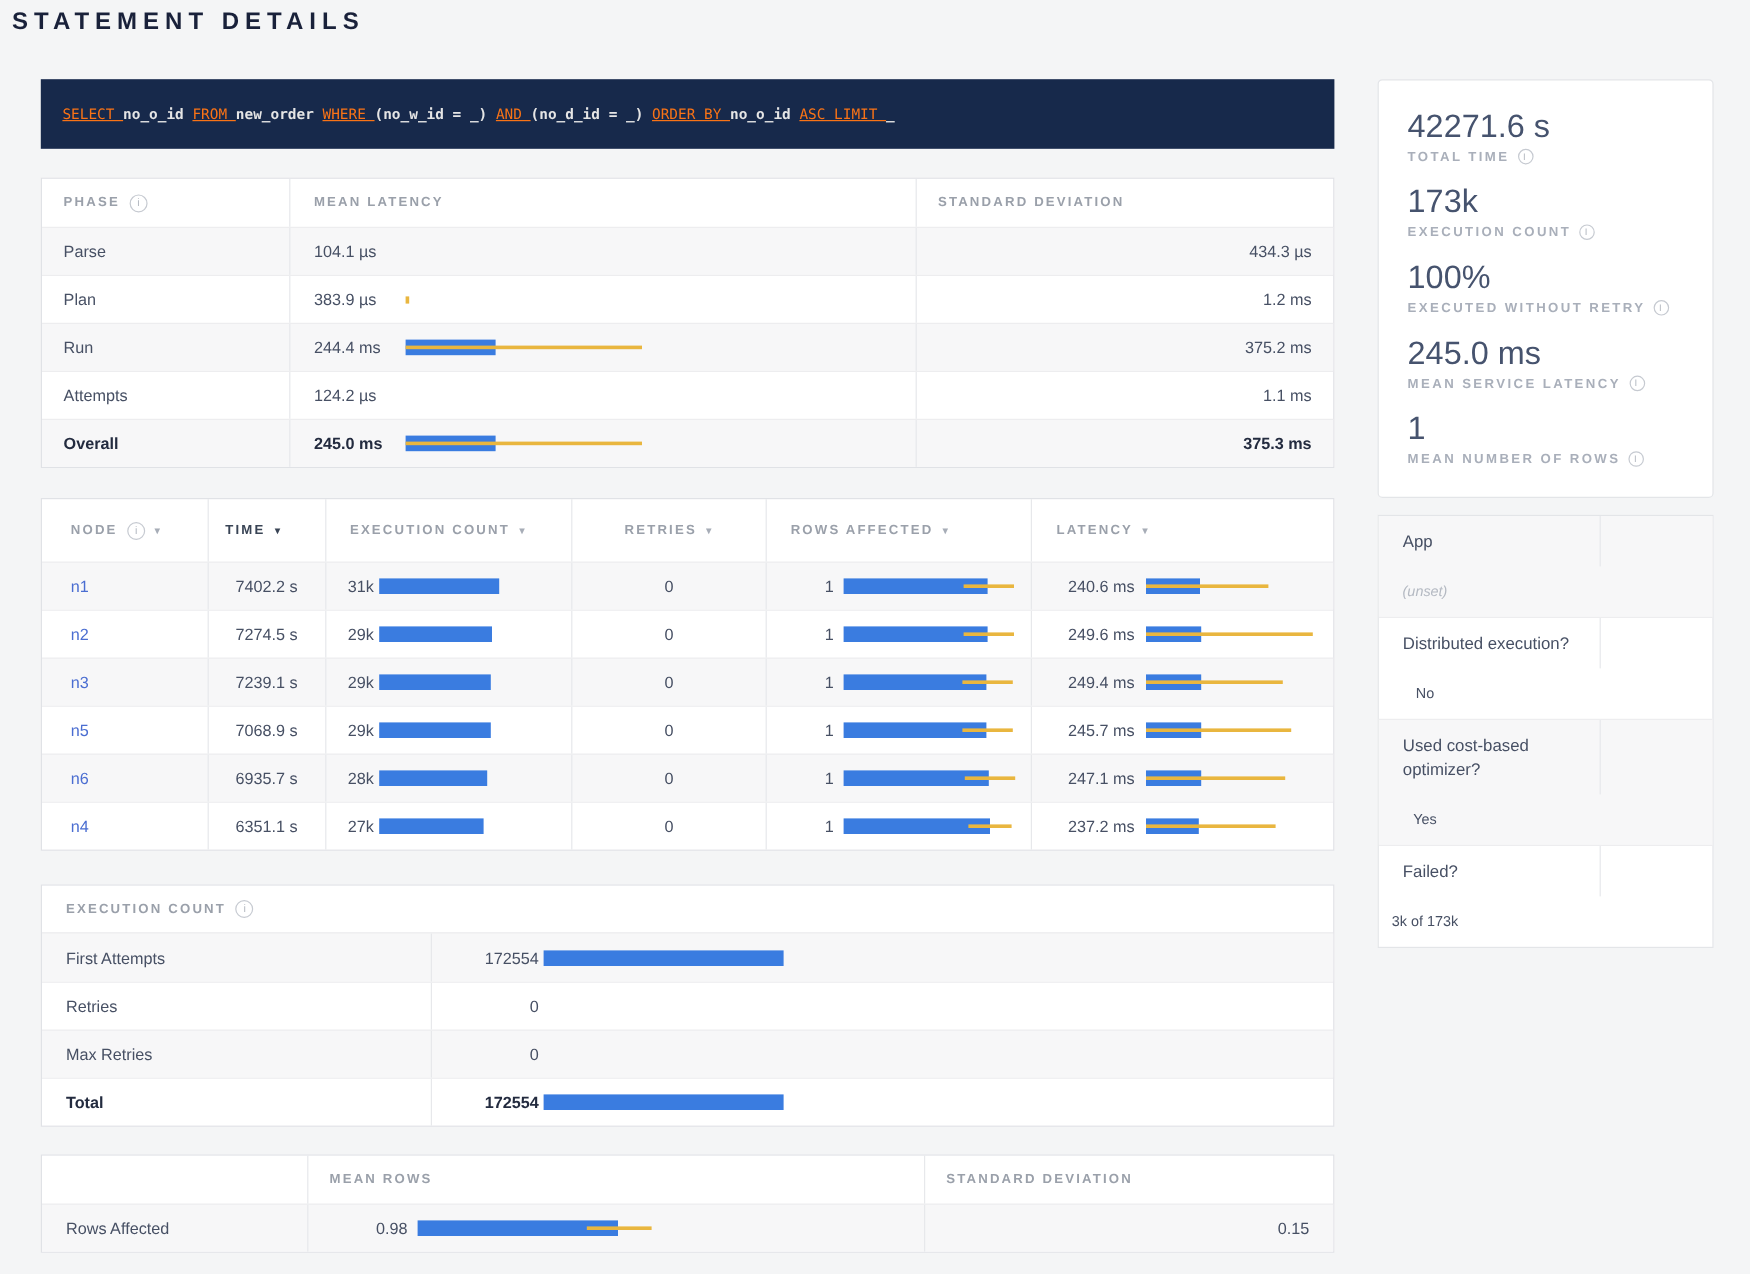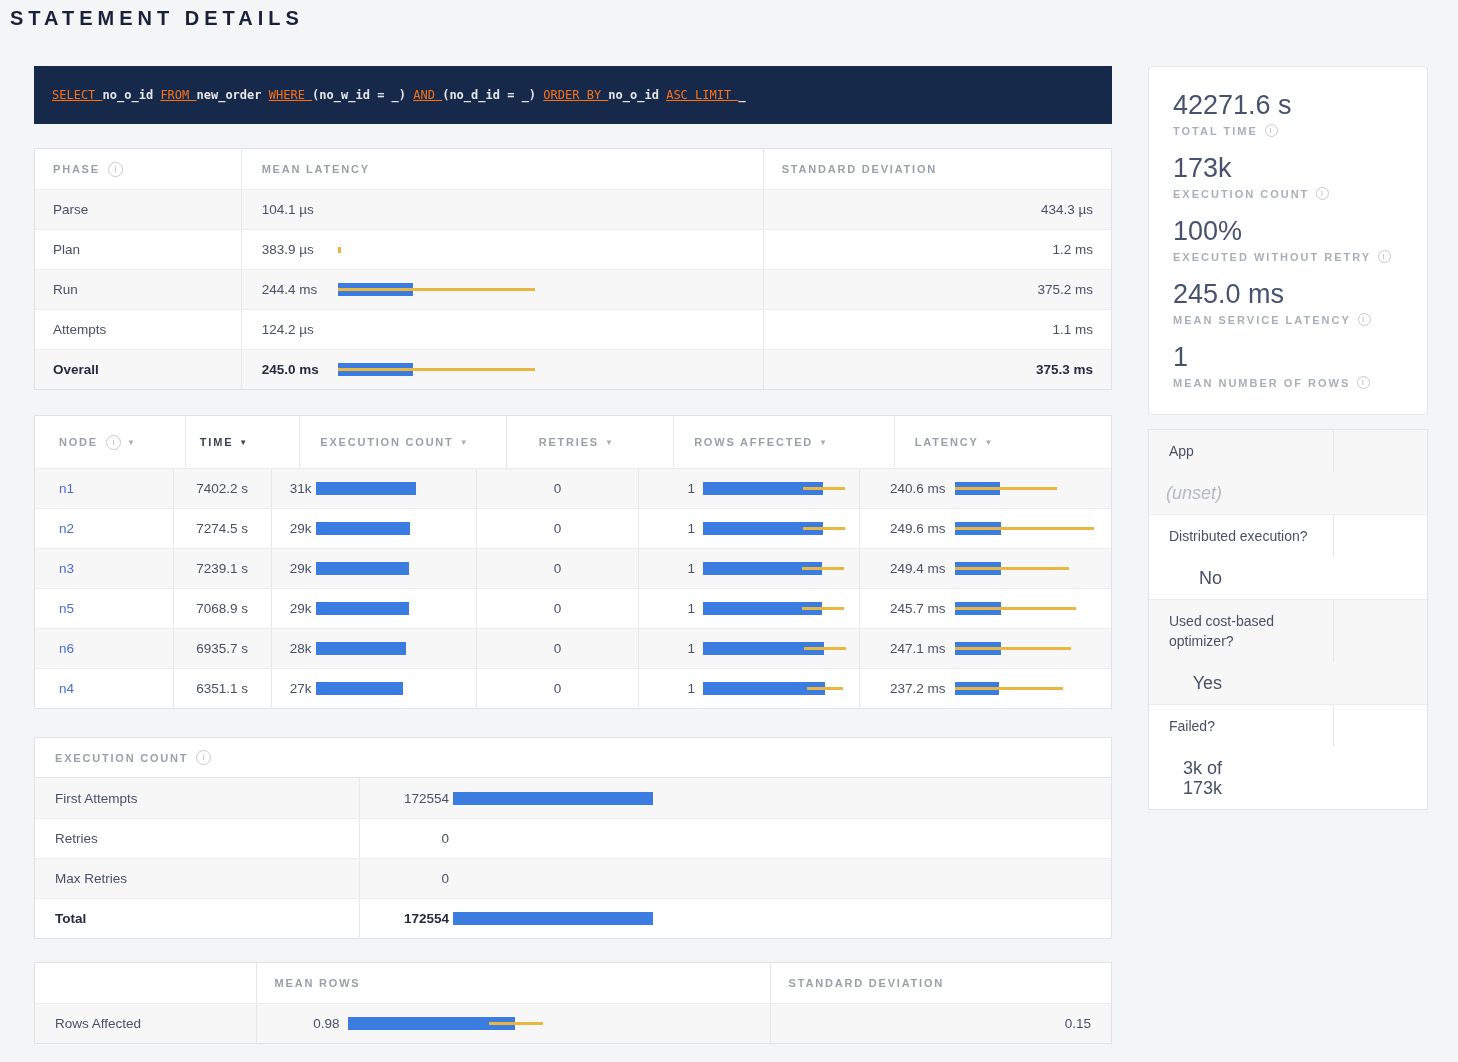--- a/index.html
+++ b/index.html
@@ -44,21 +44,21 @@
   .whisker { position:absolute; height:3px; background:#e9b63f; top:calc(50% - 1.5px); left:0; z-index:2; }
   .tick { width:3px; height:6px; background:#e9b63f; margin-left:6px; }
 
   
   .p-c1 { width:206px; padding-left:18px; }
   .p-c2 { width:523px; }
   .p-c2 .val { width:70px; text-align:left; margin-left:20px; }
   .p-c3 { width:349px; justify-content:flex-end; padding-right:18px; }
 
   
-  .n-hd { height:52px;gap:29px; }
+  .n-hd { height:52px; }
   .n-c1 { width:138px; padding-left:24px; }
   .n-c2 { width:98px; justify-content:center; }
   .n-c2.h { justify-content:flex-start; padding-left:14px; }
   .n-c3 { width:206px; }
   .n-c3.h { padding-left:20px; }
   .n-c3 .val { width:40px; text-align:right; }
   .n-c4 { width:162px; justify-content:center; }
   .n-c5 { width:222px; }
   .n-c5.h { padding-left:20px; }
   .n-c5 .val { width:56px; text-align:right; }
@@ -92,22 +92,22 @@
   .stat-label { font-size:11px; font-weight:bold; letter-spacing:2px; color:#a9afba;
                 text-transform:uppercase; margin-top:3px; display:flex; align-items:center; }
   .stat-label .info { margin-left:7px; }
 
   .details { margin-top:14px; background:#fff; border:1px solid #e3e5e8; }
   .d-row { display:flex;flex-direction:column; }
   .d-row + .d-row { border-top:1px solid #ededef; }
   .d-row.stripe { background:#f7f7f8; }
   .d-c1 { width:185px; padding:11px 10px 11px 20px; font-size:14px; color:#475064;
           border-right:1px solid #e7e8eb; line-height:20px; }
-  .d-c2 { width:93px; padding:11px 20px 11px 4px; font-size:18px; color:#475064;
-          text-align:right; line-height:20px; }
+  .d-c2 { width:93px; padding:11px 20px 11px 4px; font-size:12px; color:#475064;
+          text-align:center; line-height:20px; }
   .d-c2.muted { color:#b4b9c2; font-style:italic; }
   .h40 { min-height:40px; } .h60 { min-height:60px; }
 </style>
 </head>
 <body>
 
 <div class="page-title">STATEMENT DETAILS</div>
 
 <div class="main">
 

